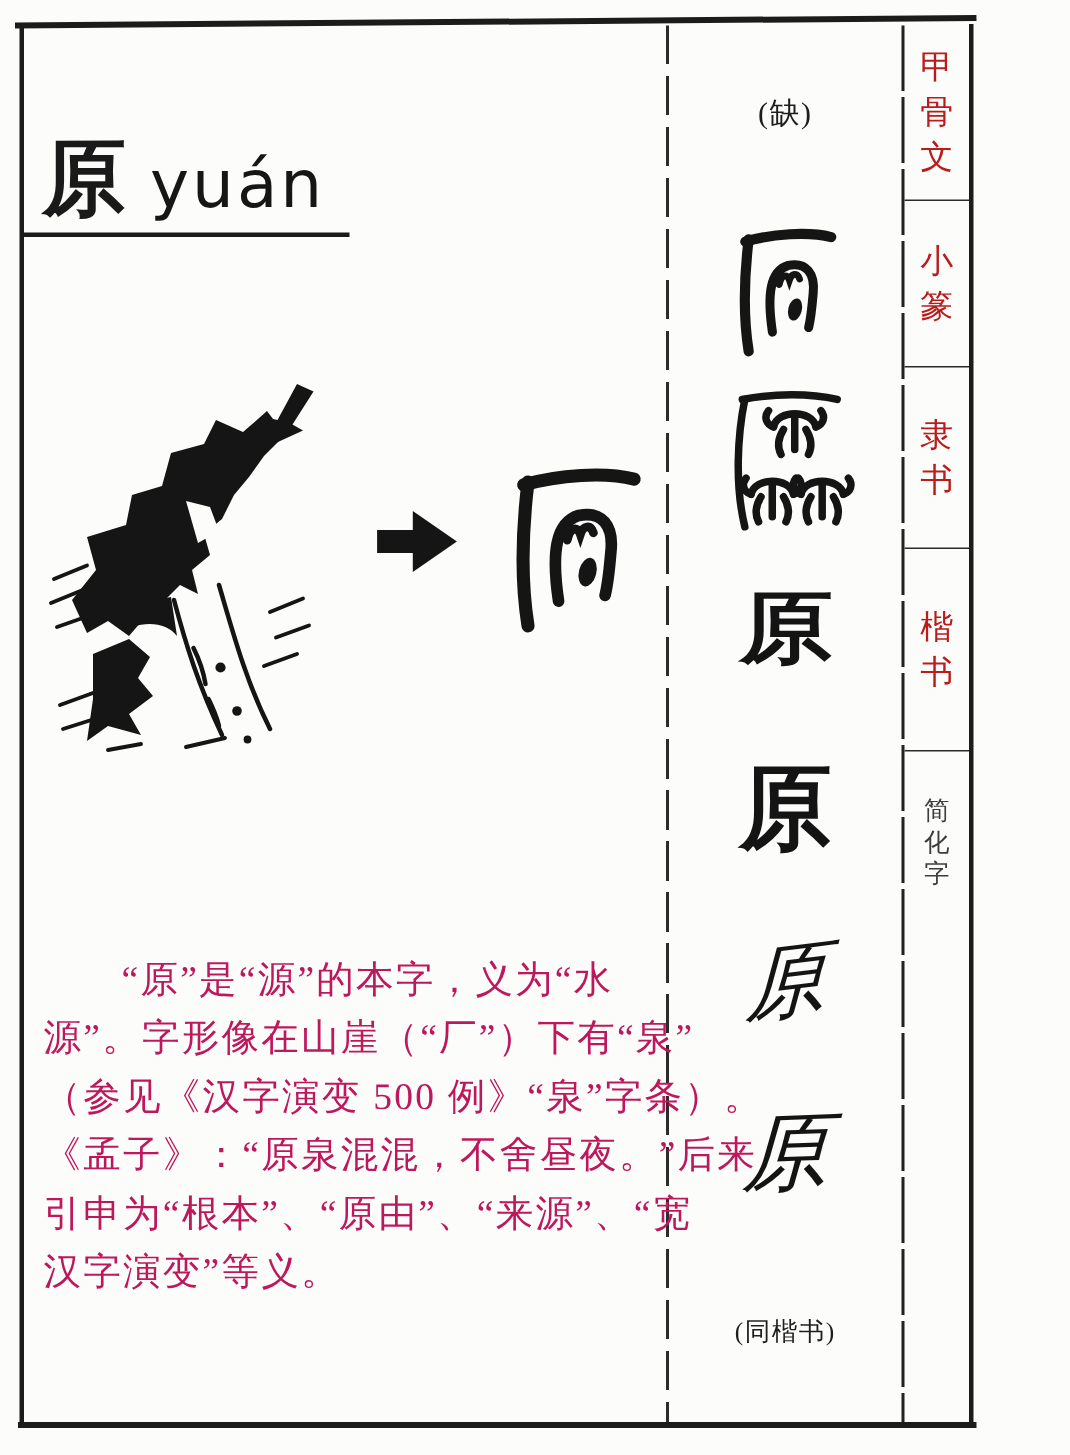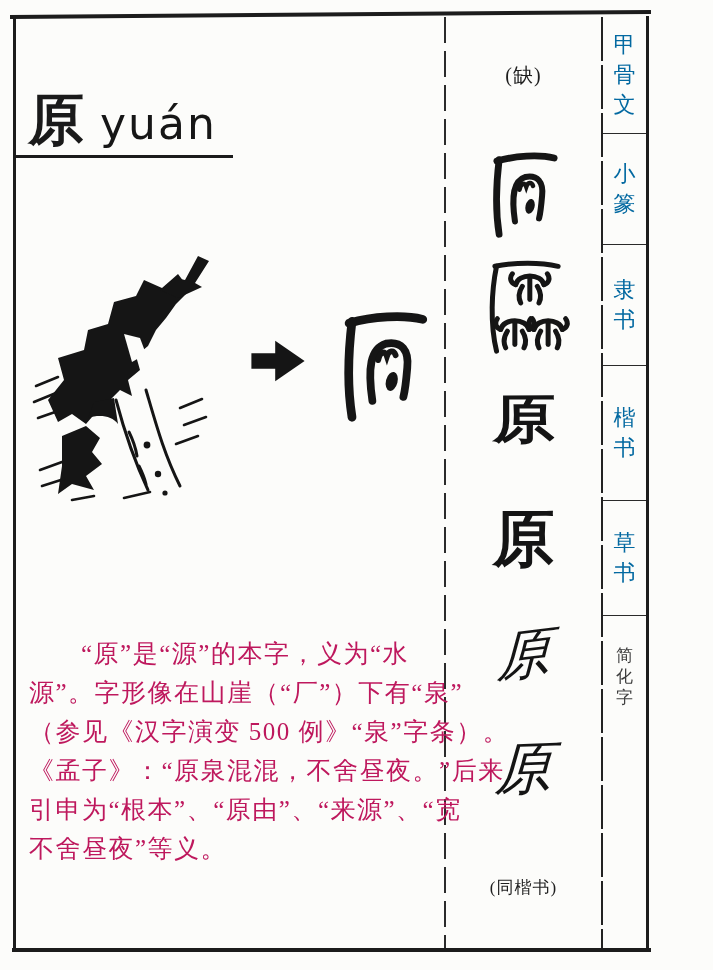--- a/index.html
+++ b/index.html
@@ -47,21 +47,21 @@
   .lishu{font-size:56px;font-weight:700;transform:scale(1.12,.94);}
   .kaishu{font-size:62px;font-weight:600;}
   .caoshu{font-size:54px;font-style:italic;font-weight:500;transform:rotate(-7deg) skewX(-9deg);}
   .xingshu{font-size:57px;font-style:italic;font-weight:500;transform:skewX(-4deg) rotate(-2deg);}
 
   
   .label-col{position:absolute;left:603px;top:17px;width:43px;height:931px;display:flex;flex-direction:column;}
   .label-cell{display:flex;align-items:center;justify-content:center;border-bottom:1.5px solid #2a2a2a;}
   .label-cell:last-child{border-bottom:none;}
   .label-cell span{display:block;width:25px;margin:0 auto;text-align:center;word-break:break-all;
-    font-size:22px;line-height:1.35;letter-spacing:0;color:#0369a1;}
+    font-size:22px;line-height:1.35;letter-spacing:0;color:#b91c1c;}
   .label-cell.small span{font-size:17px;line-height:1.25;color:#3d3d3d;}
 
   svg .ink{fill:#151515;}
   svg .stk{fill:none;stroke:#151515;stroke-linecap:round;}
 </style>
 </head>
 <body>
 
 <div class="sheet">
 
@@ -122,21 +122,21 @@
     </g>
     <ellipse class="ink" cx="58" cy="84" rx="6" ry="10" transform="rotate(14 58 84)"></ellipse>
   </svg>
 
   <div class="explain">
     <div class="ln first">“原”是“源”的本字，义为“水</div>
     <div class="ln">源”。字形像在山崖（“厂”）下有“泉”</div>
     <div class="ln">（参见《汉字演变 500 例》“泉”字条）。</div>
     <div class="ln">《孟子》：“原泉混混，不舍昼夜。”后来</div>
     <div class="ln">引申为“根本”、“原由”、“来源”、“宽</div>
-    <div class="ln">不舍昼夜”等义。</div>
+    <div class="ln">汉字演变”等义。</div>
   </div>
 
   <div class="evo-col">
     <div class="evo-cell" style="height:116px">
       <span class="evo-note">(缺)</span>
     </div>
     <div class="evo-cell" style="height:117px">
       <svg width="76" height="98" viewBox="0 0 100 130" aria-hidden="true">
         <g class="stk">
           <path d="M14,24 C38,17 70,15 90,20" stroke-width="9"></path>
@@ -191,21 +191,18 @@
     </div>
     <div class="label-cell" style="height:110px">
       <span>小篆</span>
     </div>
     <div class="label-cell" style="height:120px">
       <span>隶书</span>
     </div>
     <div class="label-cell" style="height:134px">
       <span>楷书</span>
     </div>
-    <div class="label-cell" style="height:114px">
-      <span>草书</span>
-    </div>
     <div class="label-cell small" style="height:121px">
       <span>简化字</span>
     </div>
   </div>
 
 </div>
 
 </body></html>

